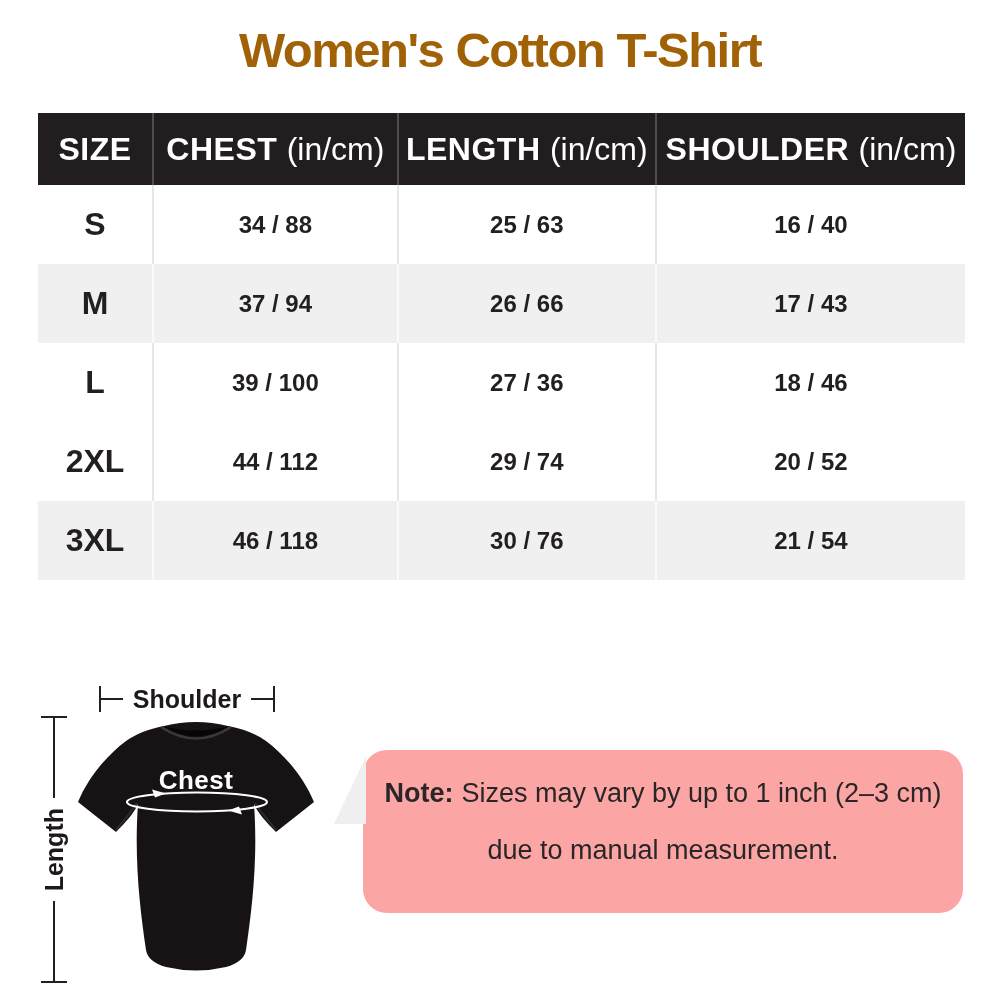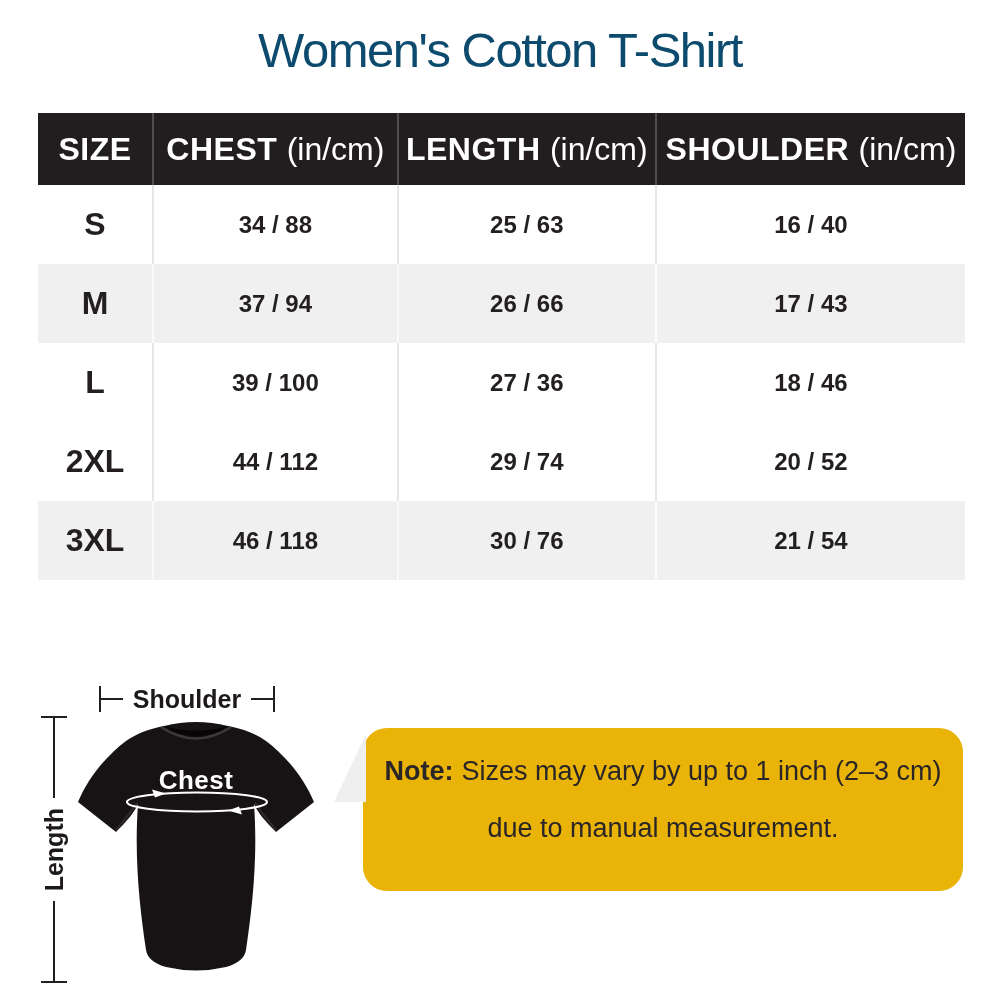--- a/index.html
+++ b/index.html
@@ -13,23 +13,23 @@
     overflow: hidden;
   }
 
   
   .title {
     margin: 0;
     padding-top: 22px;
     text-align: center;
     font-size: 49px;
     line-height: 1.15;
-    font-weight: 400;
+    font-weight: 700;
     letter-spacing: -1.5px;
-    color: #0c4a6e;
+    color: #a16207;
   }
 
   
   .table-wrap { position: absolute; left: 38px; top: 113px; width: 927px; }
   table.size-table {
     width: 100%;
     border-collapse: separate;
     border-spacing: 0;
     table-layout: fixed;
   }
@@ -101,23 +101,23 @@
 
   .chest-label {
     position: absolute; left: 146px; top: 765px; width: 100px;
     text-align: center;
     font-size: 26px; font-weight: 600; color: #ffffff;
     letter-spacing: 0.5px;
   }
 
   
   .note-bubble {
-    position: absolute; left: 363px; top: 728px;
+    position: absolute; left: 363px; top: 750px;
     width: 600px; height: 163px;
-    background: #eab308;
+    background: #fca5a5;
     border-radius: 24px;
     text-align: center;
   }
   .note-tail { position: absolute; left: -31px; top: 4px; width: 34px; height: 72px; }
   .note-line { margin: 0; font-size: 27px; font-weight: 500; color: #2a2627; white-space: nowrap; }
   .note-line.first { padding-top: 28px; }
   .note-line.second { padding-top: 26px; }
   .note-prefix { font-weight: 700; margin-right: 8px; }
 </style>
 </head>

